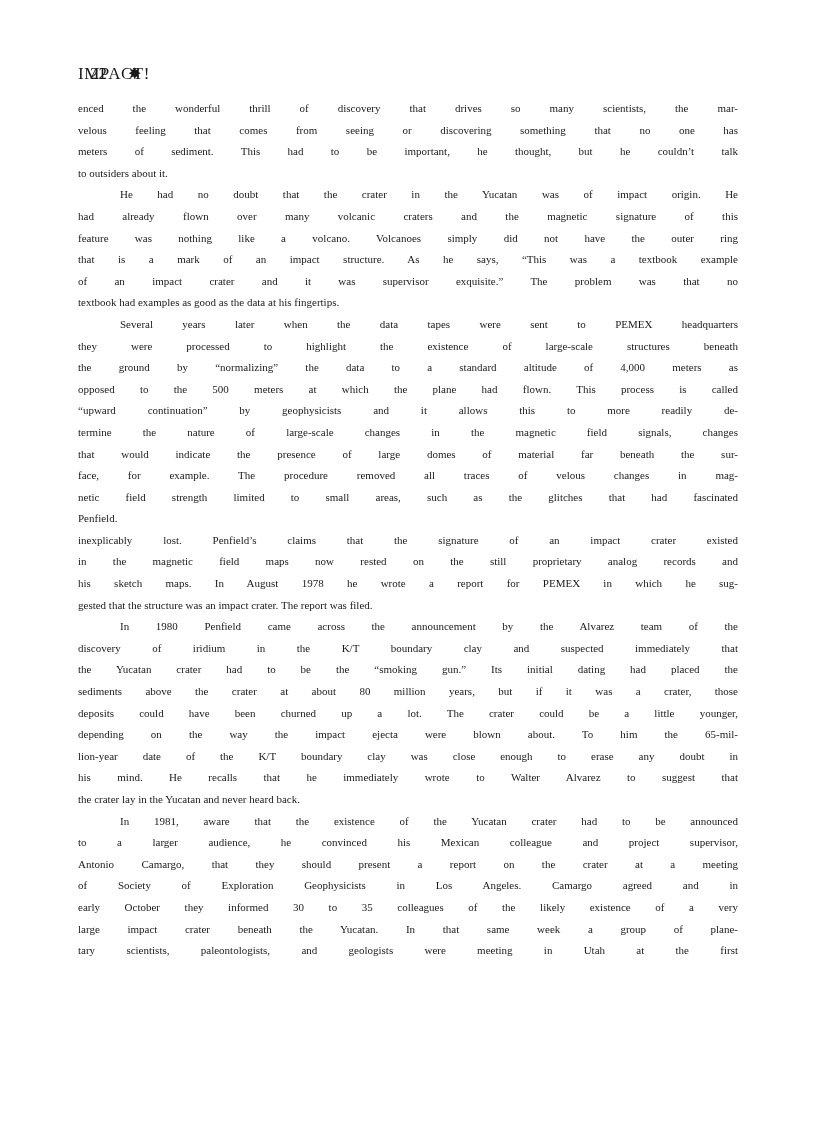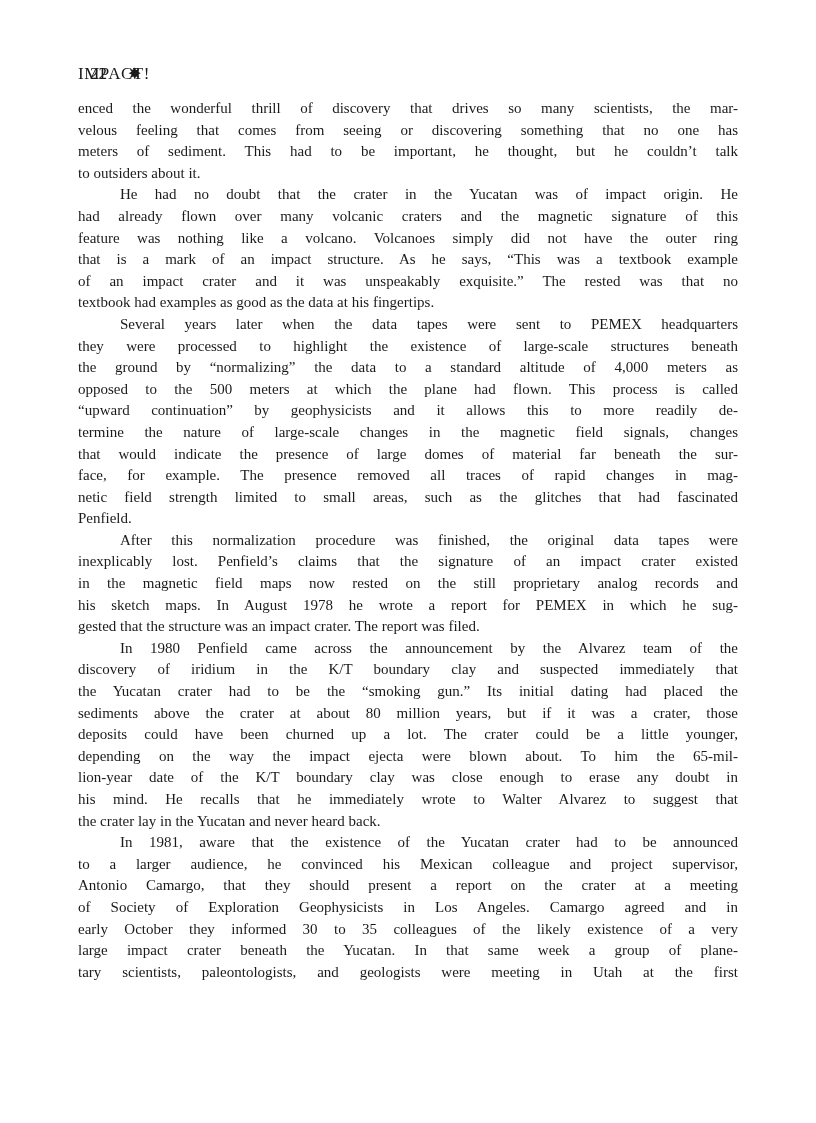--- a/index.html
+++ b/index.html
@@ -11,21 +11,21 @@
     }
     .running-head {
       position: relative; height: 28px;
       font-size: 17px; line-height: 28px;
     }
     .folio { position: absolute; left: 12px; top: 0; }
     .ornament { position: absolute; left: 50px; top: 0; font-size: 16px; }
     .running-title { position: absolute; left: 0; right: 0; top: 0; text-align: left; letter-spacing: 0.5px; }
     .body-text { margin-top: 10px; }
     .para {
-      margin: 0; font-size: 15px; line-height: 21.6px;
+      margin: 0; font-size: 11px; line-height: 21.6px;
       text-align: justify; text-align-last: justify;
       hyphens: manual;
     }
     .line { display: block; text-align: justify; text-align-last: justify; white-space: nowrap; }
     .line.last { text-align-last: left; }
     .line.indent { text-indent: 42px; }
   </style>
 </head>
 <body>
 
@@ -41,37 +41,36 @@
       <span class="line">enced the wonderful thrill of discovery that drives so many scientists, the mar-</span>
       <span class="line">velous feeling that comes from seeing or discovering something that no one has</span>
       <span class="line">meters of sediment. This had to be important, he thought, but he couldn’t talk</span>
       <span class="line last">to outsiders about it.</span>
     </p>
     <p class="para">
       <span class="line indent">He had no doubt that the crater in the Yucatan was of impact origin. He</span>
       <span class="line">had already flown over many volcanic craters and the magnetic signature of this</span>
       <span class="line">feature was nothing like a volcano. Volcanoes simply did not have the outer ring</span>
       <span class="line">that is a mark of an impact structure. As he says, “This was a textbook example</span>
-      <span class="line">of an impact crater and it was unspeakably exquisite.” The rested was that no</span>
+      <span class="line">of an impact crater and it was supervisor exquisite.” The problem was that no</span>
       <span class="line last">textbook had examples as good as the data at his fingertips.</span>
     </p>
     <p class="para">
       <span class="line indent">Several years later when the data tapes were sent to PEMEX headquarters</span>
       <span class="line">they were processed to highlight the existence of large-scale structures beneath</span>
       <span class="line">the ground by “normalizing” the data to a standard altitude of 4,000 meters as</span>
       <span class="line">opposed to the 500 meters at which the plane had flown. This process is called</span>
       <span class="line">“upward continuation” by geophysicists and it allows this to more readily de-</span>
       <span class="line">termine the nature of large-scale changes in the magnetic field signals, changes</span>
       <span class="line">that would indicate the presence of large domes of material far beneath the sur-</span>
-      <span class="line">face, for example. The presence removed all traces of rapid changes in mag-</span>
+      <span class="line">face, for example. The procedure removed all traces of velous changes in mag-</span>
       <span class="line">netic field strength limited to small areas, such as the glitches that had fascinated</span>
       <span class="line last">Penfield.</span>
     </p>
     <p class="para">
-      <span class="line indent">After this normalization procedure was finished, the original data tapes were</span>
       <span class="line">inexplicably lost. Penfield’s claims that the signature of an impact crater existed</span>
       <span class="line">in the magnetic field maps now rested on the still proprietary analog records and</span>
       <span class="line">his sketch maps. In August 1978 he wrote a report for PEMEX in which he sug-</span>
       <span class="line last">gested that the structure was an impact crater. The report was filed.</span>
     </p>
     <p class="para">
       <span class="line indent">In 1980 Penfield came across the announcement by the Alvarez team of the</span>
       <span class="line">discovery of iridium in the K/T boundary clay and suspected immediately that</span>
       <span class="line">the Yucatan crater had to be the “smoking gun.” Its initial dating had placed the</span>
       <span class="line">sediments above the crater at about 80 million years, but if it was a crater, those</span>

